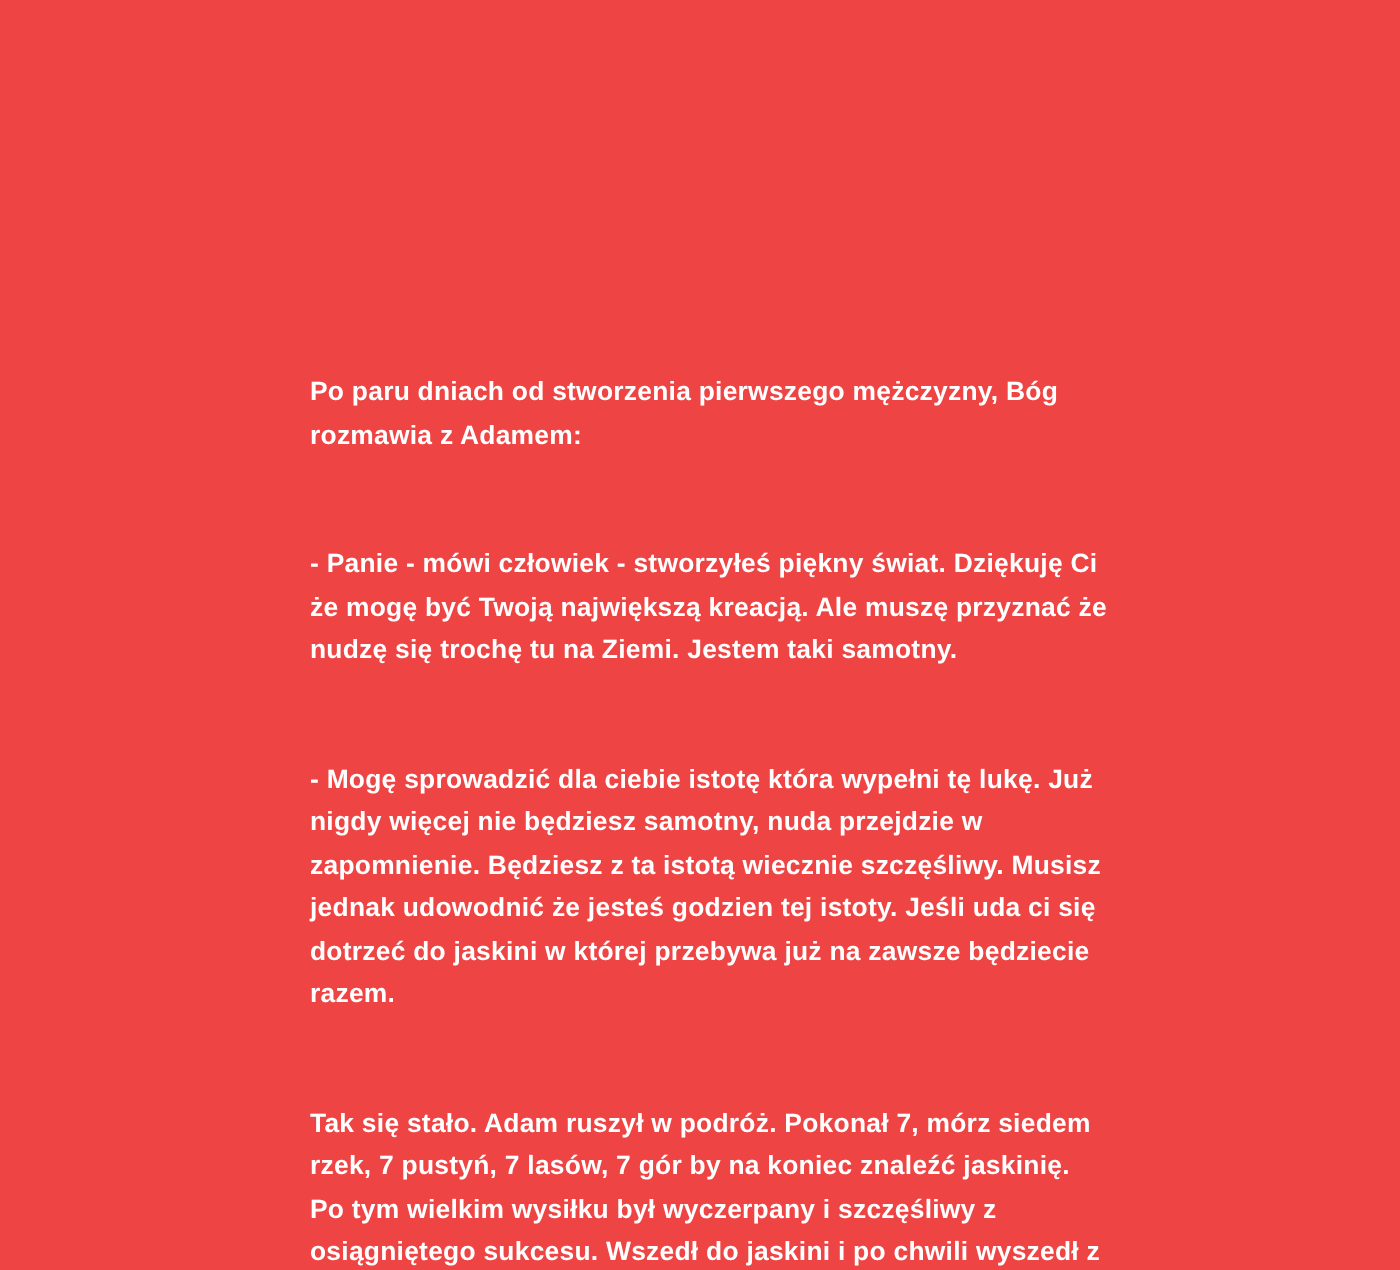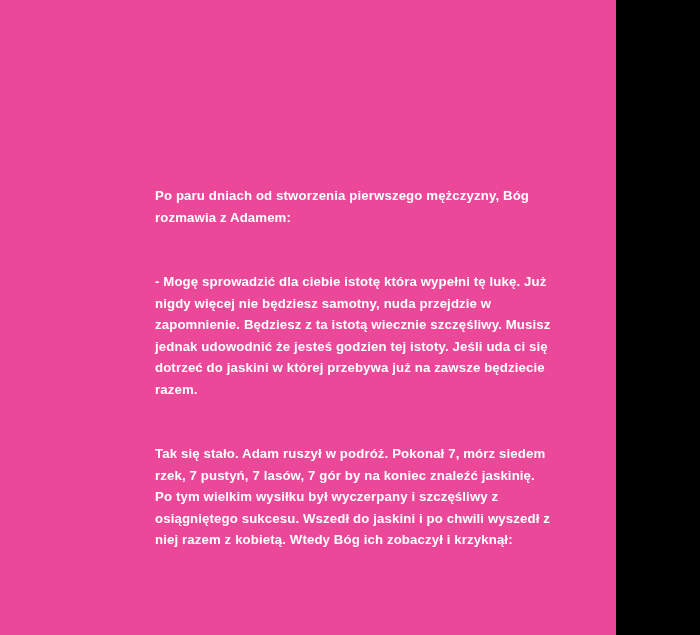--- a/index.html
+++ b/index.html
@@ -8,23 +8,23 @@
   }
   body {
     width: 700px;
     height: 635px;
     background: #000000;
     font-family: "Liberation Sans", sans-serif;
     overflow: hidden;
   }
   #page {
     position: relative;
-    width: 616px;
+    width: 700px;
     height: 635px;
-    background: #ec4899;
+    background: #ef4444;
   }
   #joke-text {
     position: absolute;
     left: 155px;
     top: 142px;
     width: 400px;
     color: #ffffff;
     font-family: "Liberation Sans", sans-serif;
     font-size: 13.2px;
     font-weight: bold;
@@ -39,17 +39,18 @@
     padding: 0;
     white-space: pre-wrap;
   }
 </style>
 </head>
 <body>
 
 <div id="page">
   <div id="joke-text">
     <div class="para">Po paru dniach od stworzenia pierwszego mężczyzny, Bóg rozmawia z Adamem:</div>
+    <div class="para">- Panie - mówi człowiek - stworzyłeś piękny świat. Dziękuję Ci że mogę być Twoją największą kreacją. Ale muszę przyznać że nudzę się trochę tu na Ziemi. Jestem taki samotny.</div>
     <div class="para">- Mogę sprowadzić dla ciebie istotę która wypełni tę lukę. Już nigdy więcej nie będziesz samotny, nuda przejdzie w zapomnienie. Będziesz z ta istotą wiecznie szczęśliwy. Musisz jednak udowodnić że jesteś godzien tej istoty. Jeśli uda ci się dotrzeć do jaskini w której przebywa już na zawsze będziecie razem.</div>
     <div class="para">Tak się stało. Adam ruszył w podróż. Pokonał 7, mórz siedem rzek, 7 pustyń, 7 lasów, 7 gór by na koniec znaleźć jaskinię. Po tym wielkim wysiłku był wyczerpany i szczęśliwy z osiągniętego sukcesu. Wszedł do jaskini i po chwili wyszedł z niej razem z kobietą. Wtedy Bóg ich zobaczył i krzyknął:</div>
     
   </div>
 </div>
 
 </body></html>

